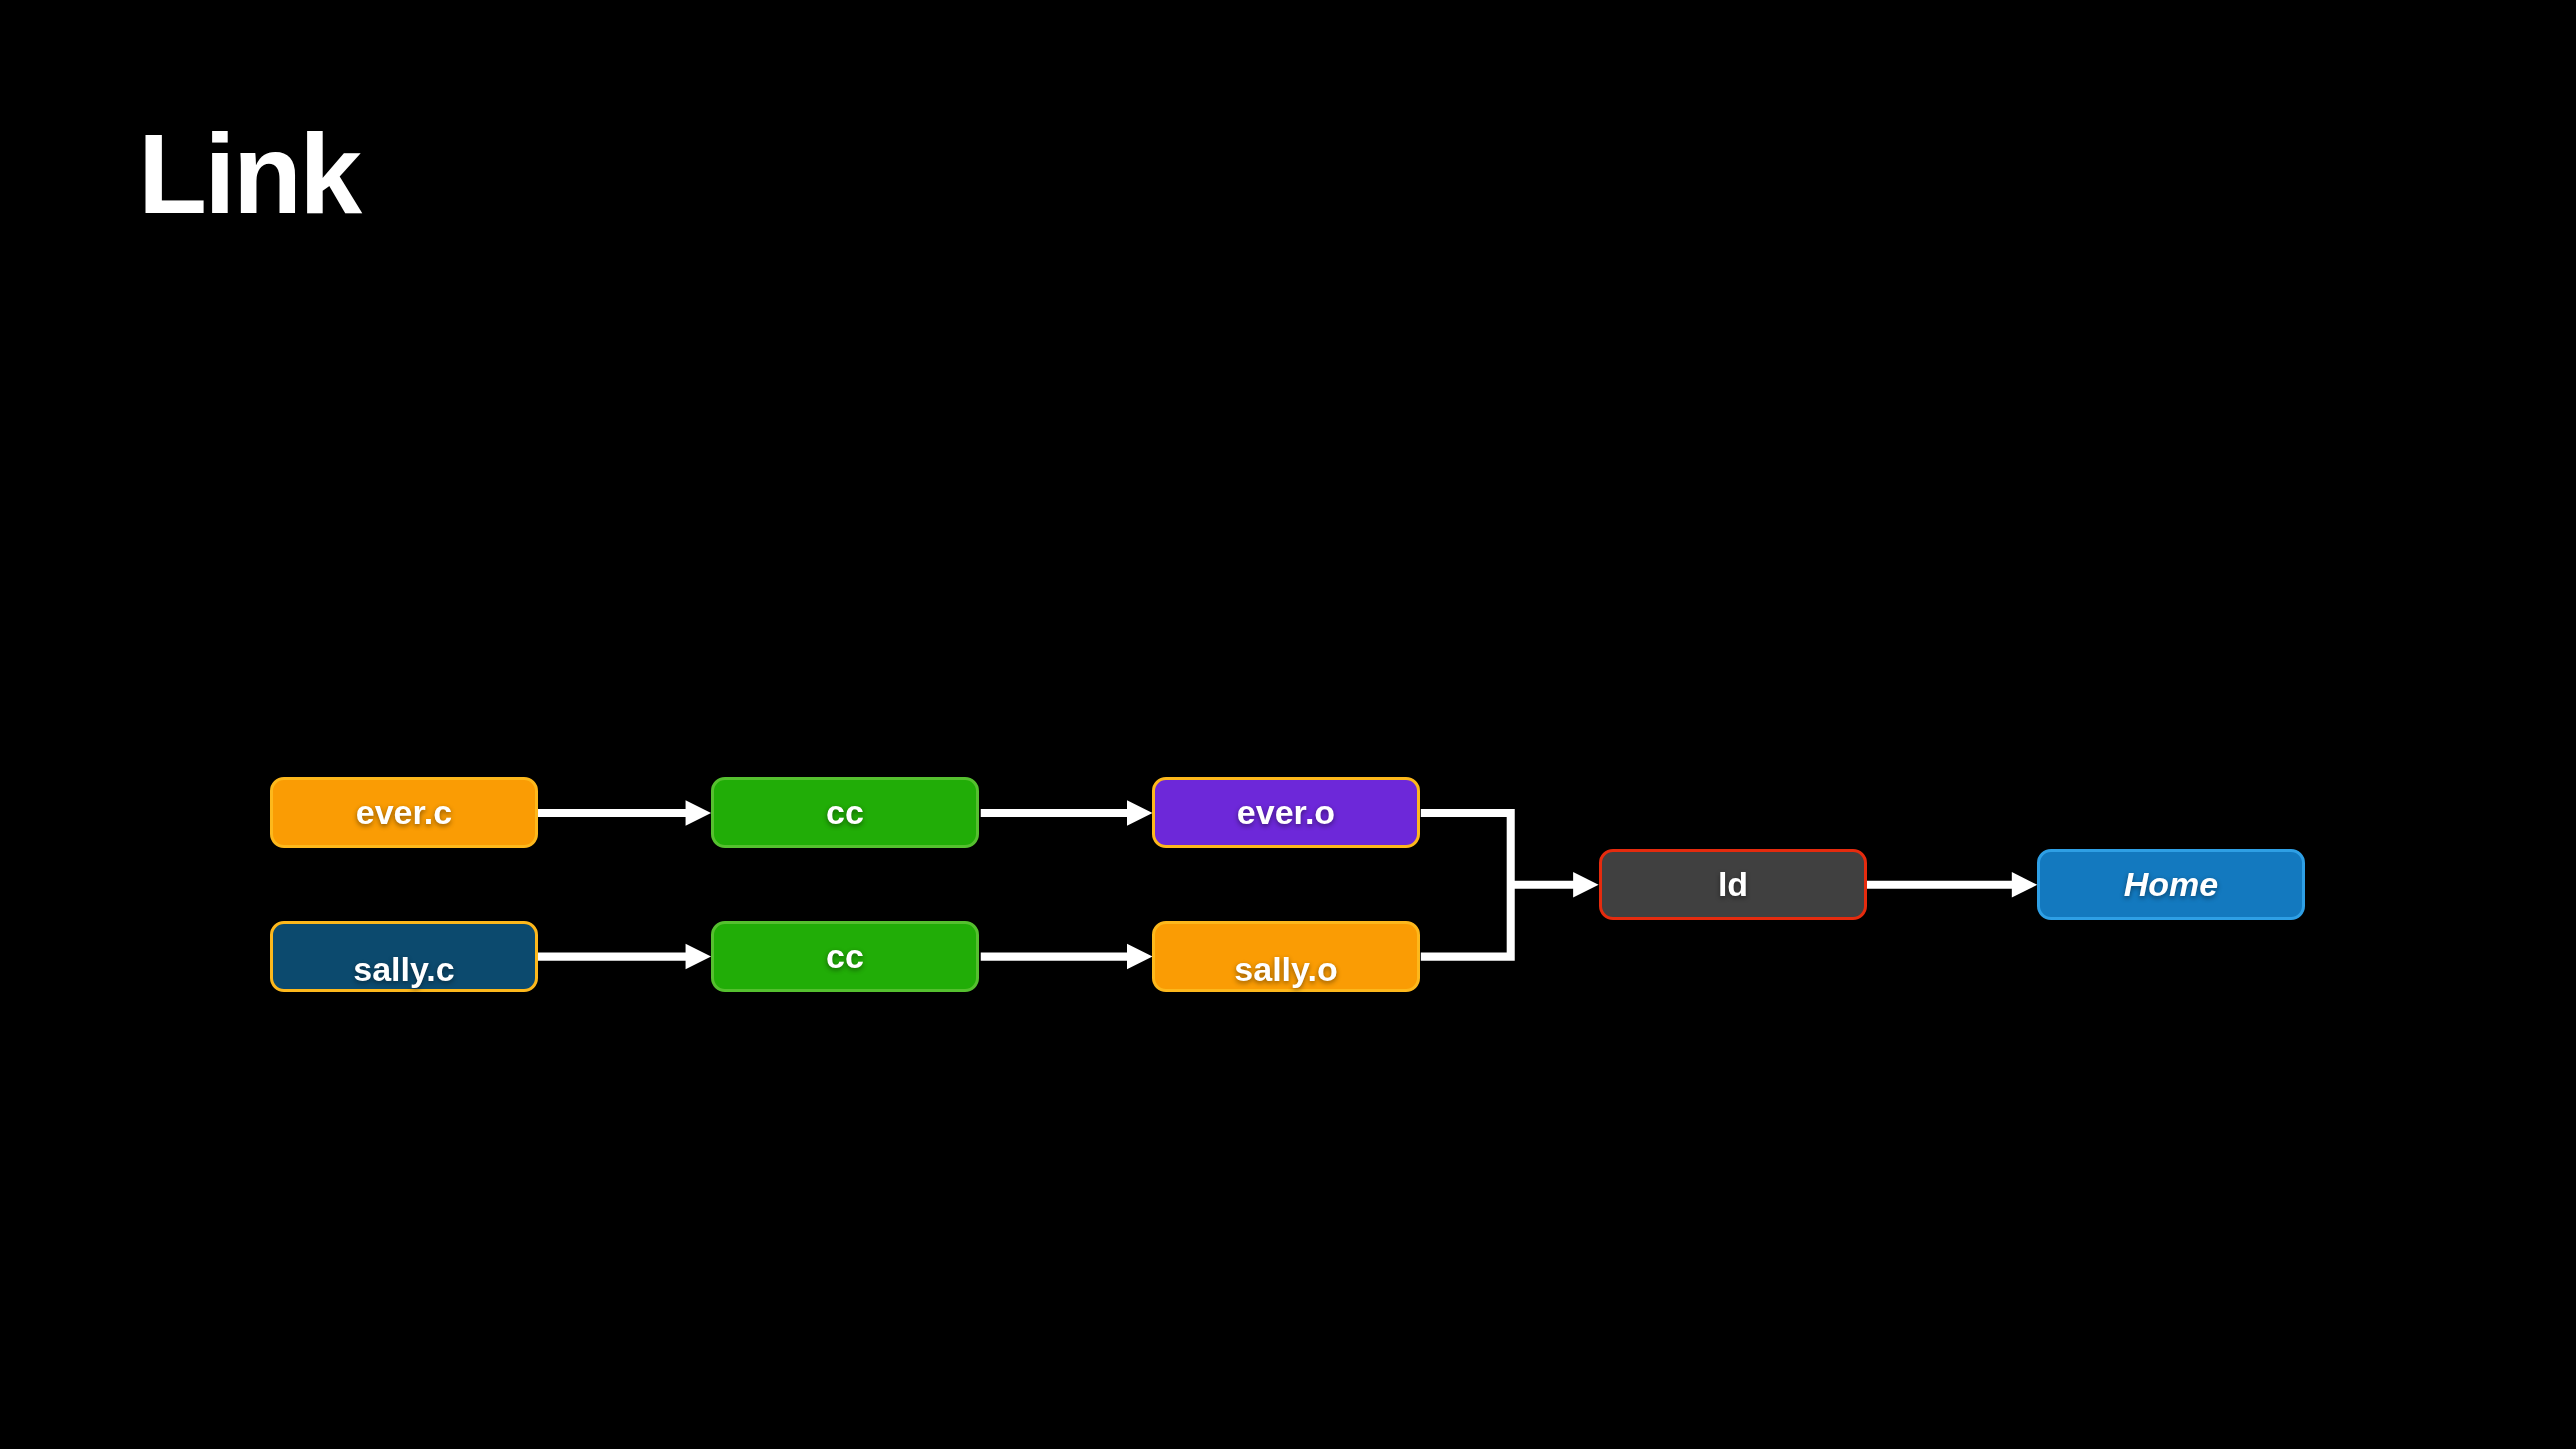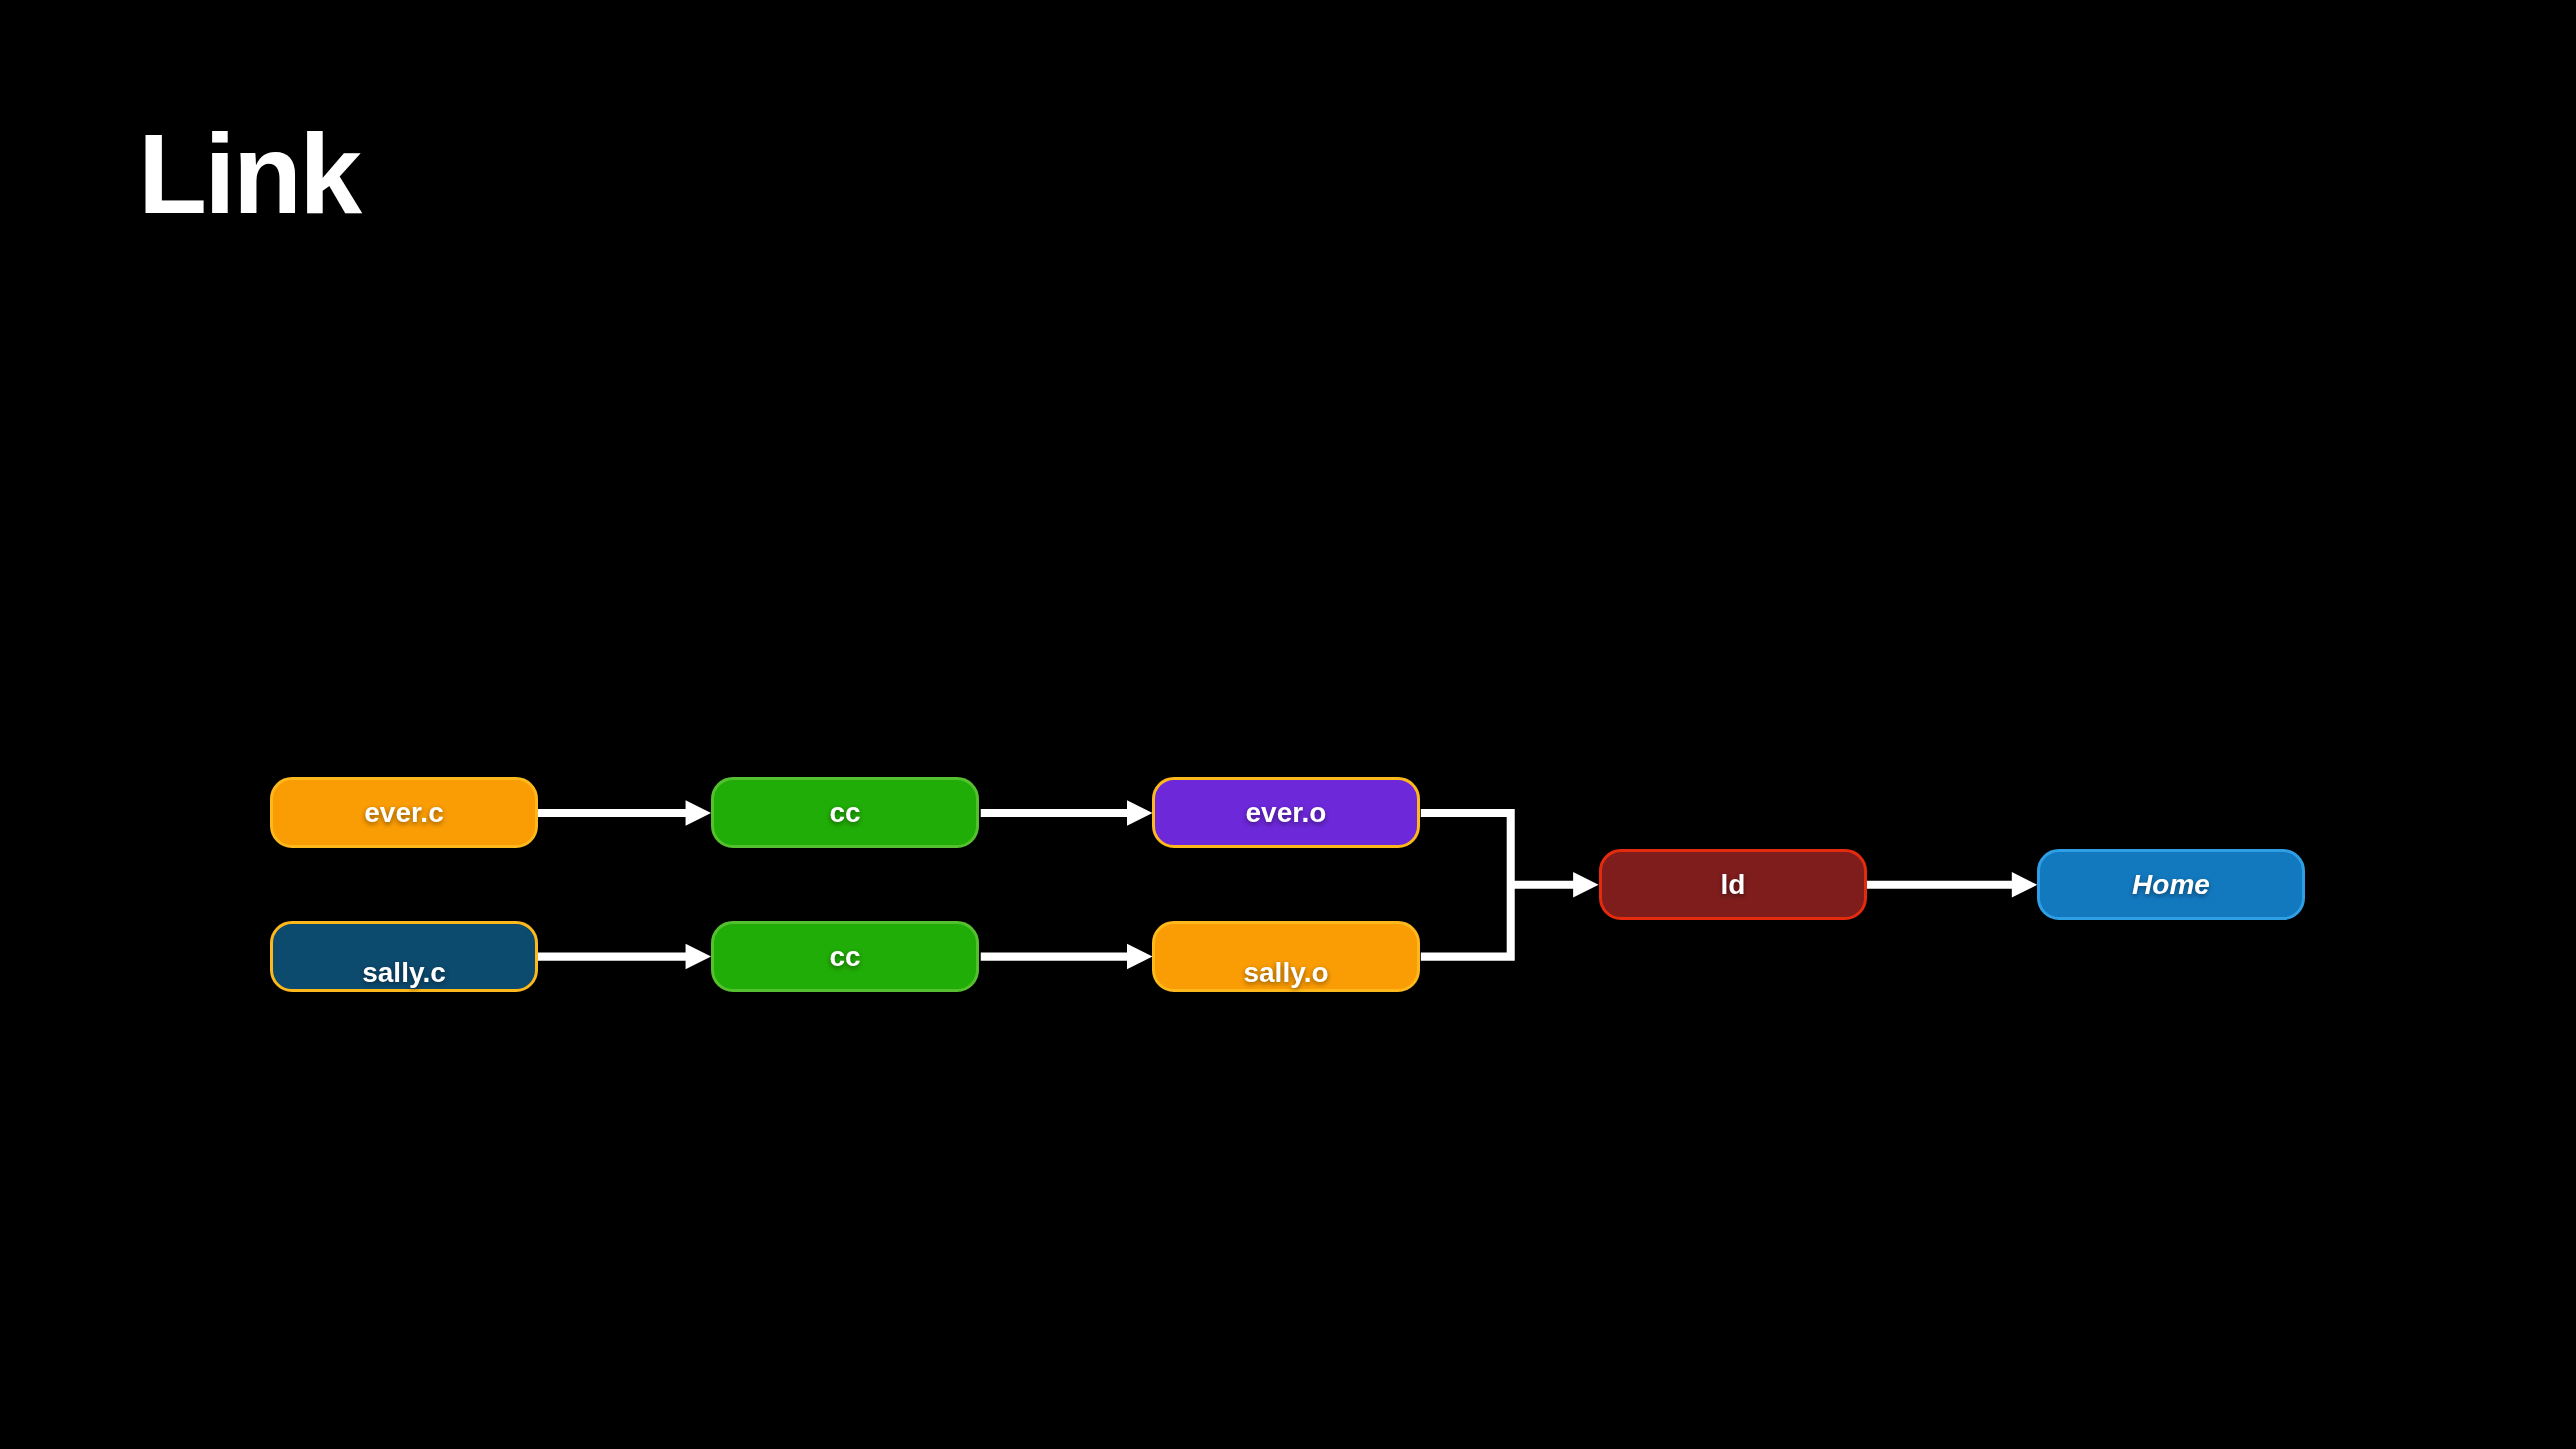--- a/index.html
+++ b/index.html
@@ -23,26 +23,26 @@
     font-weight: bold;
     letter-spacing: -2.7px;
     color: #ffffff;
   }
   .node {
     position: absolute;
     width: 268px;
     height: 71px;
     box-sizing: border-box;
     border: 3.4px solid transparent;
-    border-radius: 22px;
+    border-radius: 14px;
     display: flex;
     align-items: center;
     justify-content: center;
     color: #ffffff;
-    font-size: 28px;
+    font-size: 34px;
     font-weight: bold;
     text-shadow: 0 2px 5.4px rgba(0,0,0,0.45);
   }
   .n-ever-c   { left: 270px;  top: 777px; }
   .n-cc-top   { left: 711px; top: 777px; }
   .n-ever-o   { left: 1152px; top: 777px; }
   .n-sally-c  { left: 270px;  top: 921px; }
   .n-cc-bot   { left: 711px; top: 921px; }
   .n-sally-o  { left: 1152px; top: 921px; }
   .n-ld       { left: 1599px; top: 849px; }
@@ -117,21 +117,21 @@
   </div>
 
   <div class="node n-cc-bot" style="background: rgb(33, 173, 7); border-color: rgb(85, 192, 47);">
     <span>cc</span>
   </div>
 
   <div class="node n-sally-o" style="background: rgb(250, 156, 4); border-color: rgb(253, 184, 28); align-items: flex-end;">
     <span>sally.o</span>
   </div>
 
-  <div class="node n-ld" style="background: #7f1d1d; border-color: rgb(229, 43, 14);">
+  <div class="node n-ld" style="background: #404040; border-color: rgb(229, 43, 14);">
     <span>ld</span>
   </div>
 
   <div class="node n-home" style="background: rgb(19, 121, 191); border-color: rgb(46, 159, 229); font-style: italic;">
     <span>Home</span>
   </div>
 
 </div>
 
 

